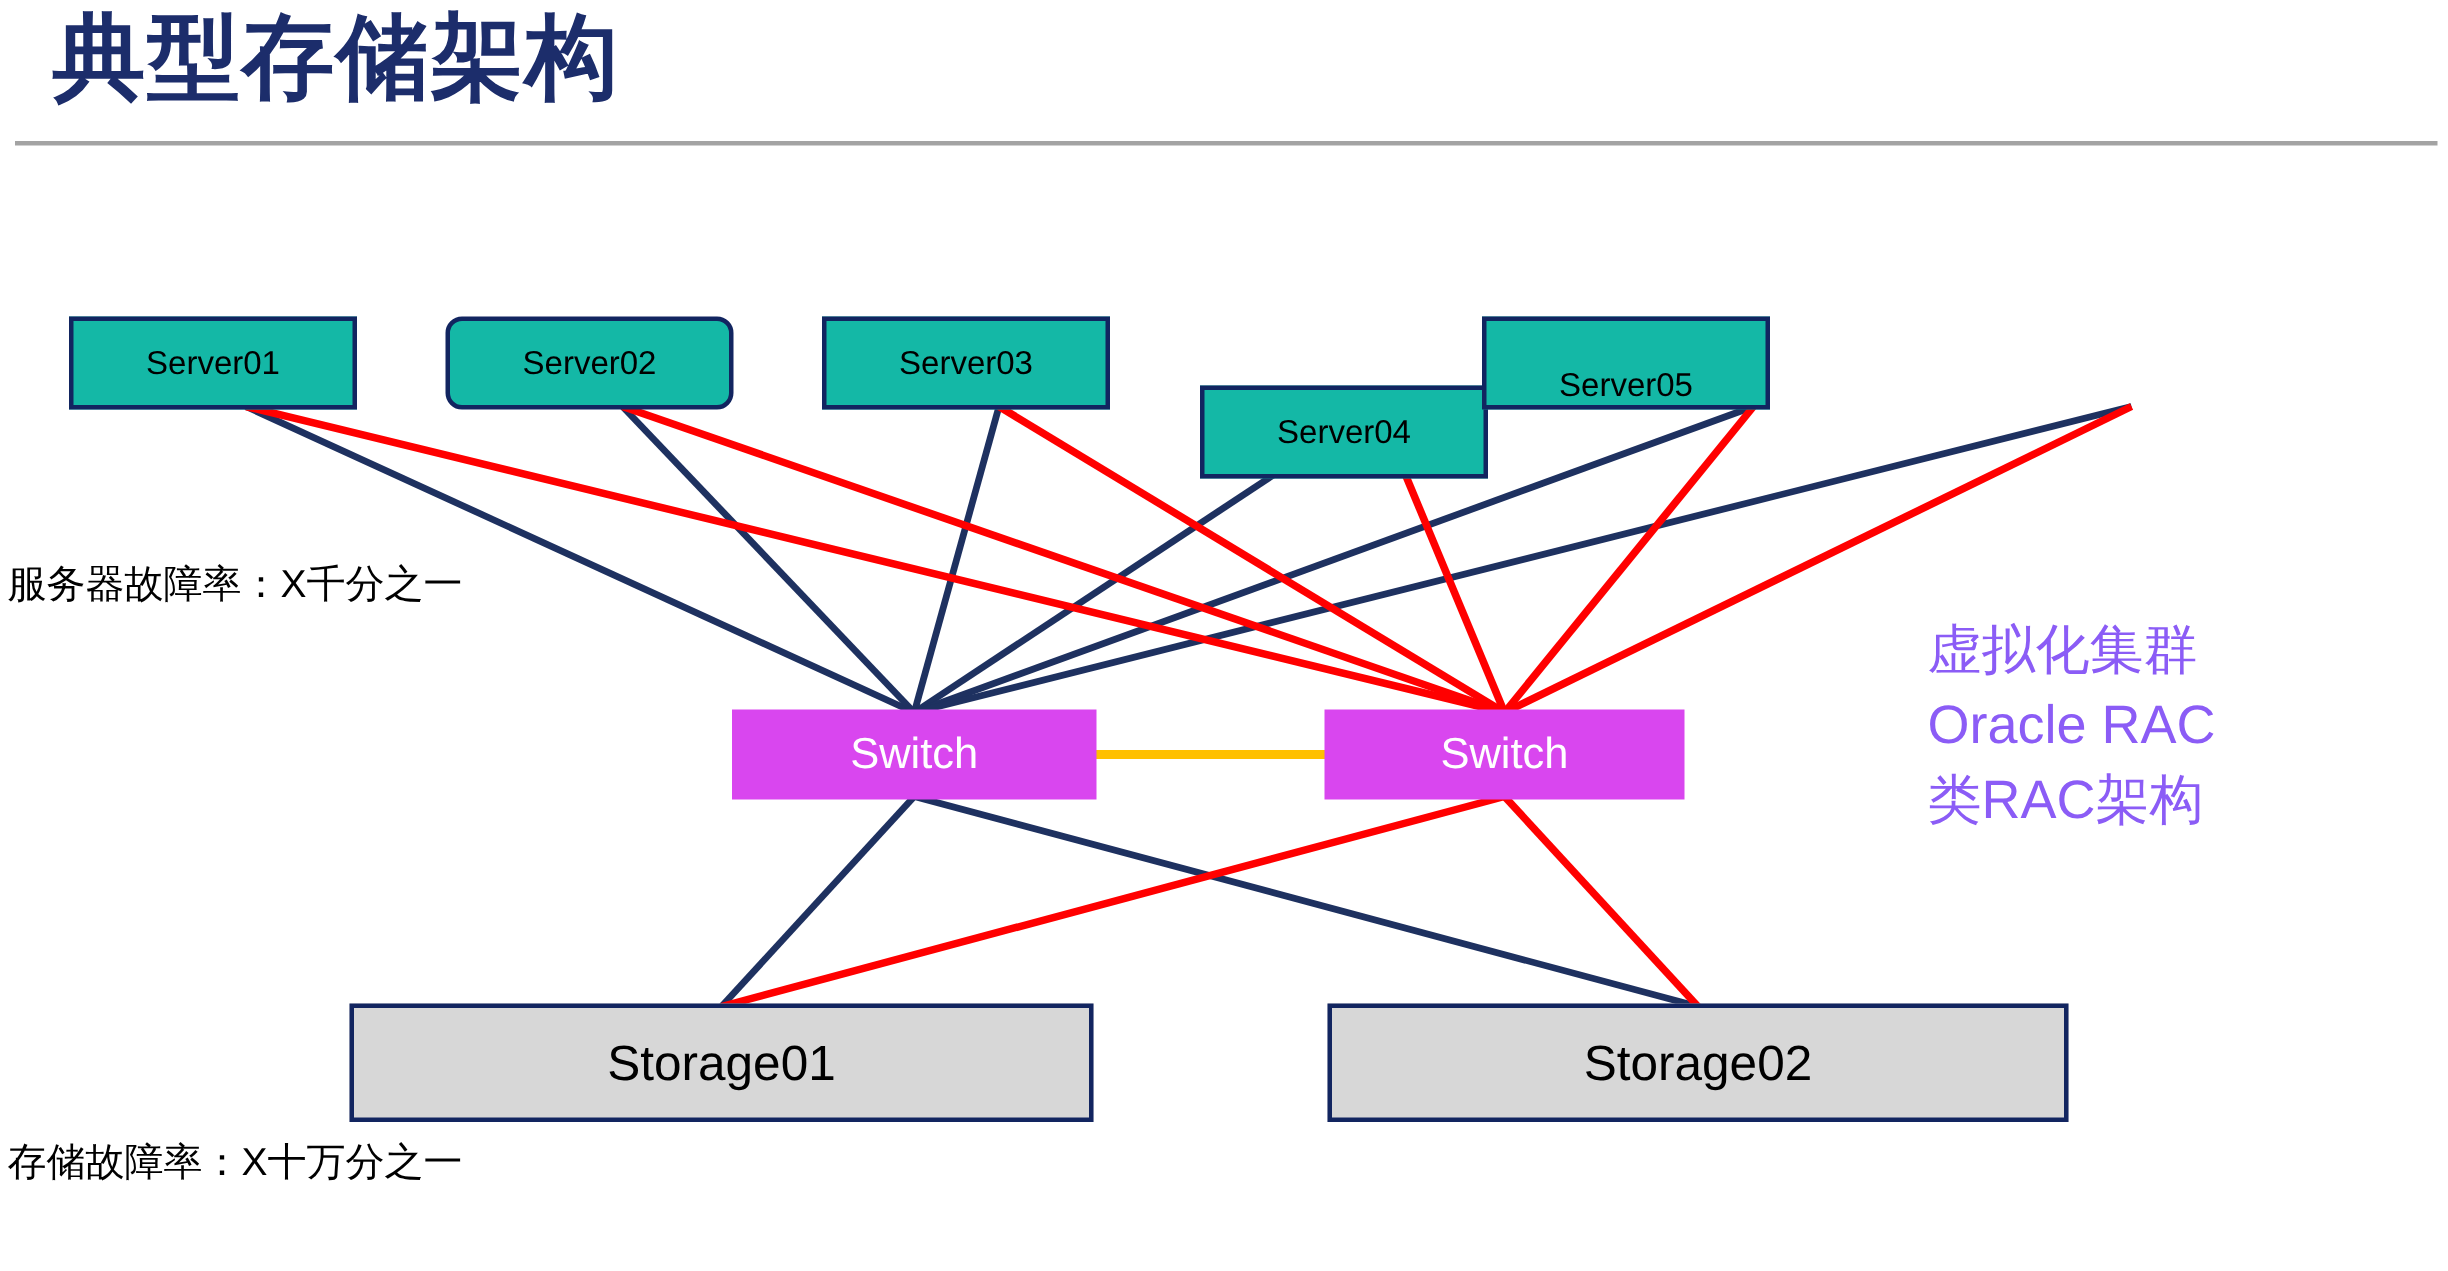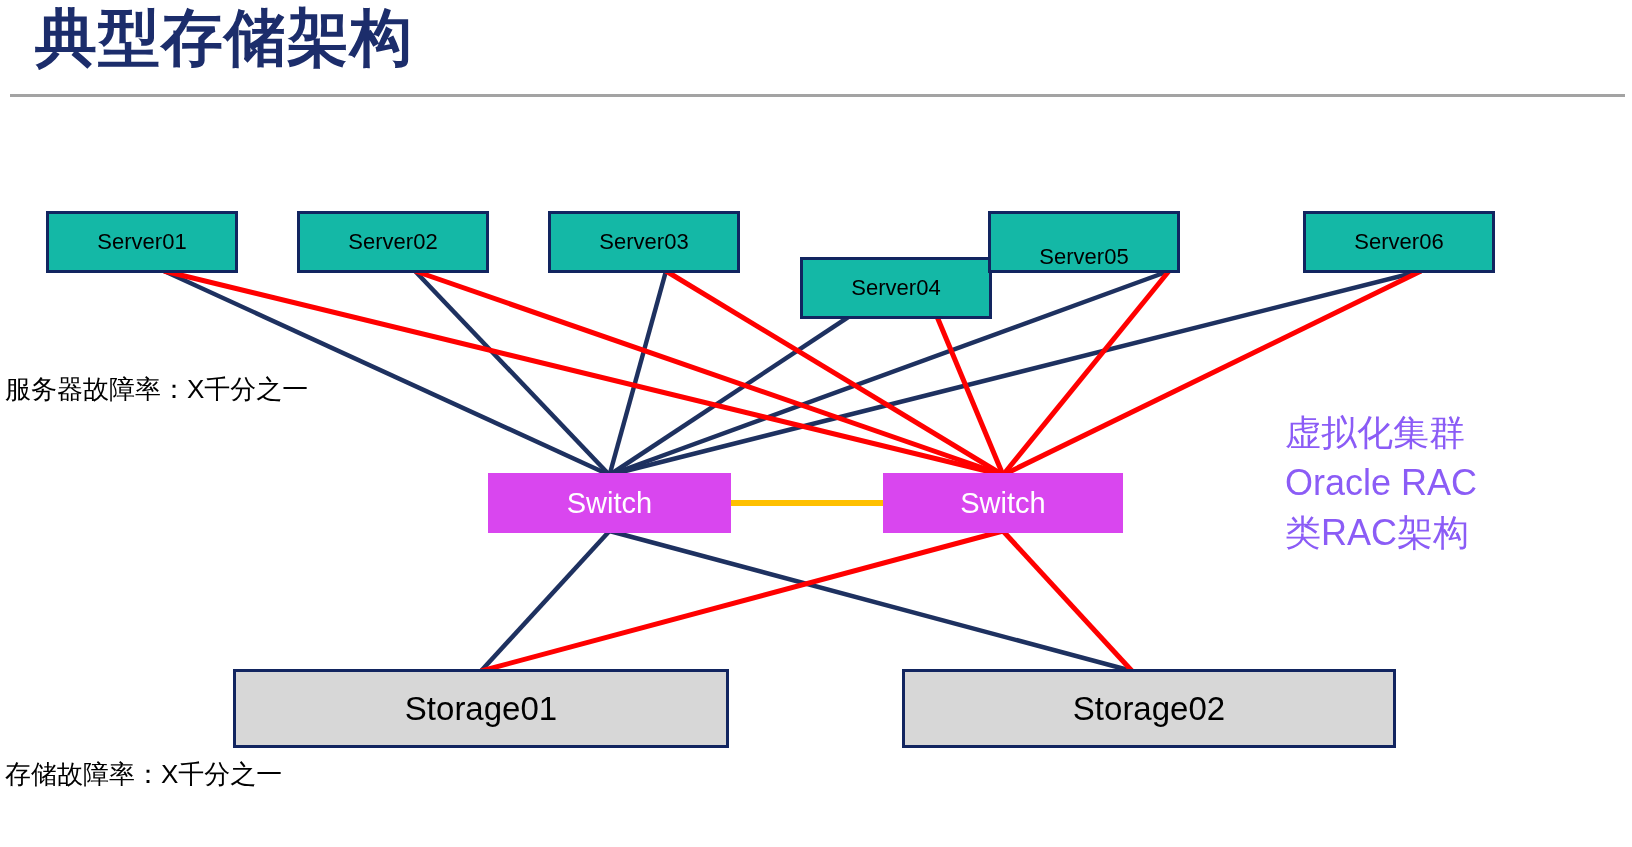--- a/index.html
+++ b/index.html
@@ -19,37 +19,37 @@
   }
 
   .node {
     position:absolute; z-index:2; display:flex; align-items:center; justify-content:center;
     box-sizing:border-box; text-align:center;
   }
   .server {
     background:#14b8a6; border:3px solid #122560; color:#000000;
     font-size:22px; width:192px; height:62px; top:211px;
   }
-  .p-server1 { left:46px; }   .p-server2 { left:297px; }
+  .p-server1 { left:46px; }   .p-server2 { left:297px;border-radius:11px; }
   .p-server3 { left:548px; }  .p-server4 { left:800px;margin-top:46px; }
   .p-server5 { left:988px;align-items:flex-end; } .p-server6 { left:1303px; }
 
   .switch {
     background:#d946ef; color:#ffffff; font-size:29px;
     top:473px; height:60px; border:none;
   }
   .p-switch1 { left:488px; width:243px; }
   .p-switch2 { left:883px; width:240px; }
 
   .storage {
     background:#D7D7D7; border:3px solid #122560; color:#000000;
     font-size:33px; top:669px; height:79px;justify-content:center;
   }
   .p-storage1 { left:233px; width:496px; }
-  .p-storage2 { left:885px; width:494px;margin-left:17px; }
+  .p-storage2 { left:885px; width:494px; }
 
   .caption {
     position:absolute; z-index:2; color:#000000; font-size:26px; white-space:nowrap;
   }
   .caption-servers { left:5px; top:372px;text-align:right; }
   .caption-storage { left:5px; top:757px; }
 
   .side-note {
     position:absolute; z-index:2; left:1285px; top:408px; color:#8b5cf6;
     font-size:36px; line-height:50px; white-space:nowrap;
@@ -91,23 +91,20 @@
   </div>
   <div class="node server p-server3">
     <span>Server03</span>
   </div>
   <div class="node server p-server4">
     <span>Server04</span>
   </div>
   <div class="node server p-server5">
     <span>Server05</span>
   </div>
-  <div class="node server p-server6">
-    <span>Server06</span>
-  </div>
 
   <div class="caption caption-servers">服务器故障率：X千分之一</div>
 
   <div class="node switch p-switch1">
     <span>Switch</span>
   </div>
   <div class="node switch p-switch2">
     <span>Switch</span>
   </div>
 
@@ -117,15 +114,15 @@
     <div>类RAC架构</div>
   </div>
 
   <div class="node storage p-storage1">
     <span>Storage01</span>
   </div>
   <div class="node storage p-storage2">
     <span>Storage02</span>
   </div>
 
-  <div class="caption caption-storage">存储故障率：X千分之一</div>
+  <div class="caption caption-storage">存储故障率：X十万分之一</div>
 
 </div>
 
 </body></html>

